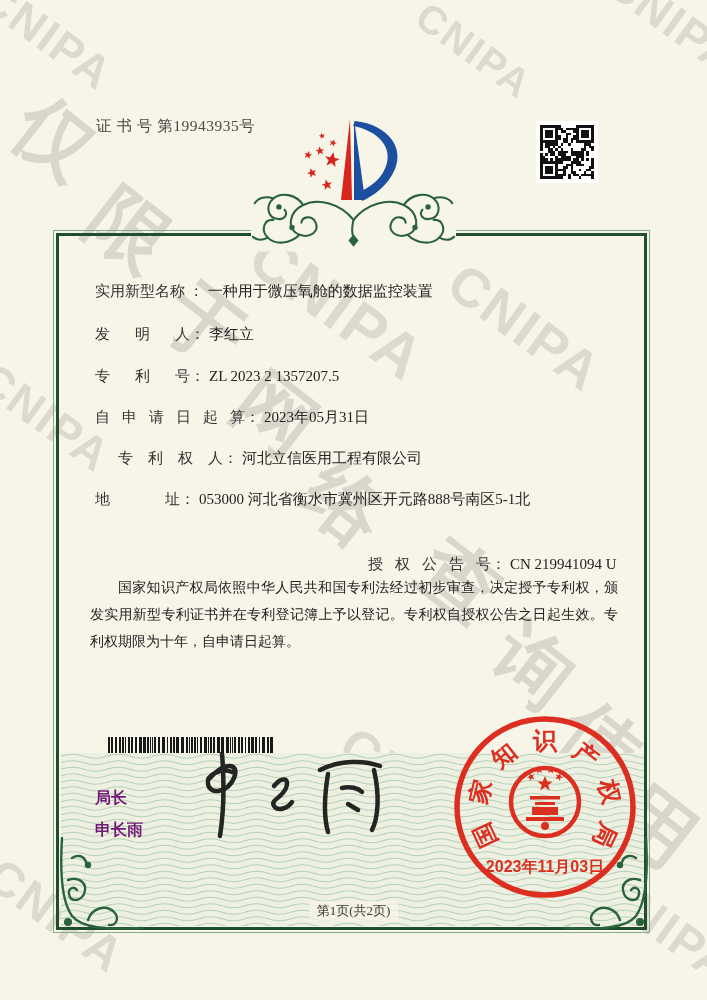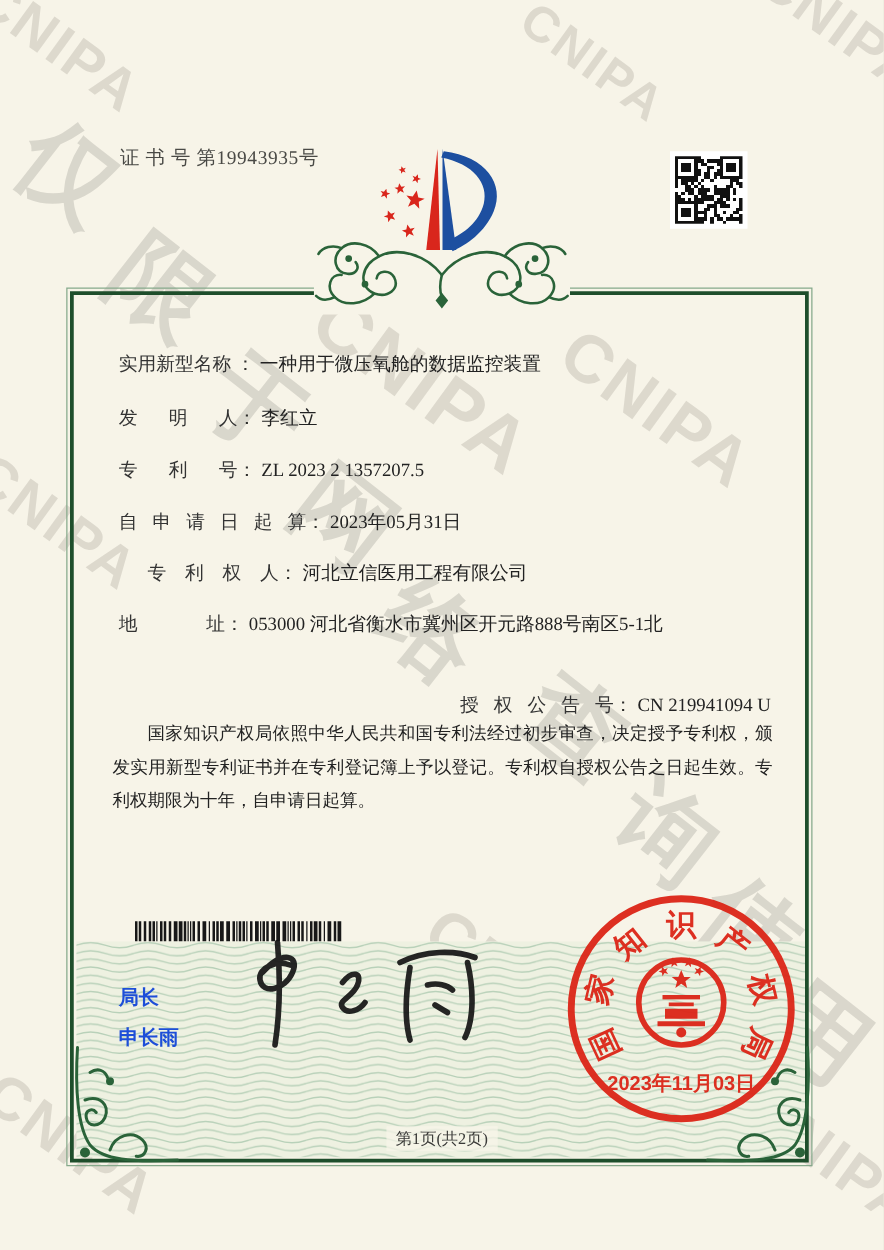--- a/index.html
+++ b/index.html
@@ -51,21 +51,21 @@
   .legal{
     position:absolute;left:90px;width:528px;font-size:14px;line-height:27px;
     text-indent:2em;color:#222;z-index:4;text-align:justify;
     font-family:"Liberation Serif","DejaVu Serif",serif;
   }
   
   .barcode{position:absolute;left:108px;top:737px;height:16px;display:flex;align-items:stretch;z-index:4;}
   .barcode b{display:block;background:#181818;}
   
   .signer{position:absolute;left:95px;z-index:5;font-family:"Liberation Sans","DejaVu Sans",sans-serif;
-    font-size:16px;font-weight:600;color:#1d4ed8;}
+    font-size:16px;font-weight:600;color:#701a75;}
   .signature{position:absolute;left:182px;top:748px;z-index:5;}
   
   .seal{position:absolute;left:450px;top:712px;z-index:6;opacity:.95;}
   .seal-ring-char{font-size:24px;fill:#dc2517;font-weight:700;text-anchor:middle;
     font-family:"Liberation Serif","DejaVu Serif",serif;dominant-baseline:central;}
   .seal-date{font-size:16px;fill:#dc2517;font-weight:700;text-anchor:middle;
     font-family:"Liberation Sans","DejaVu Sans",sans-serif;}
   
   .page-info{
     position:absolute;left:50%;top:901px;transform:translateX(-50%);

